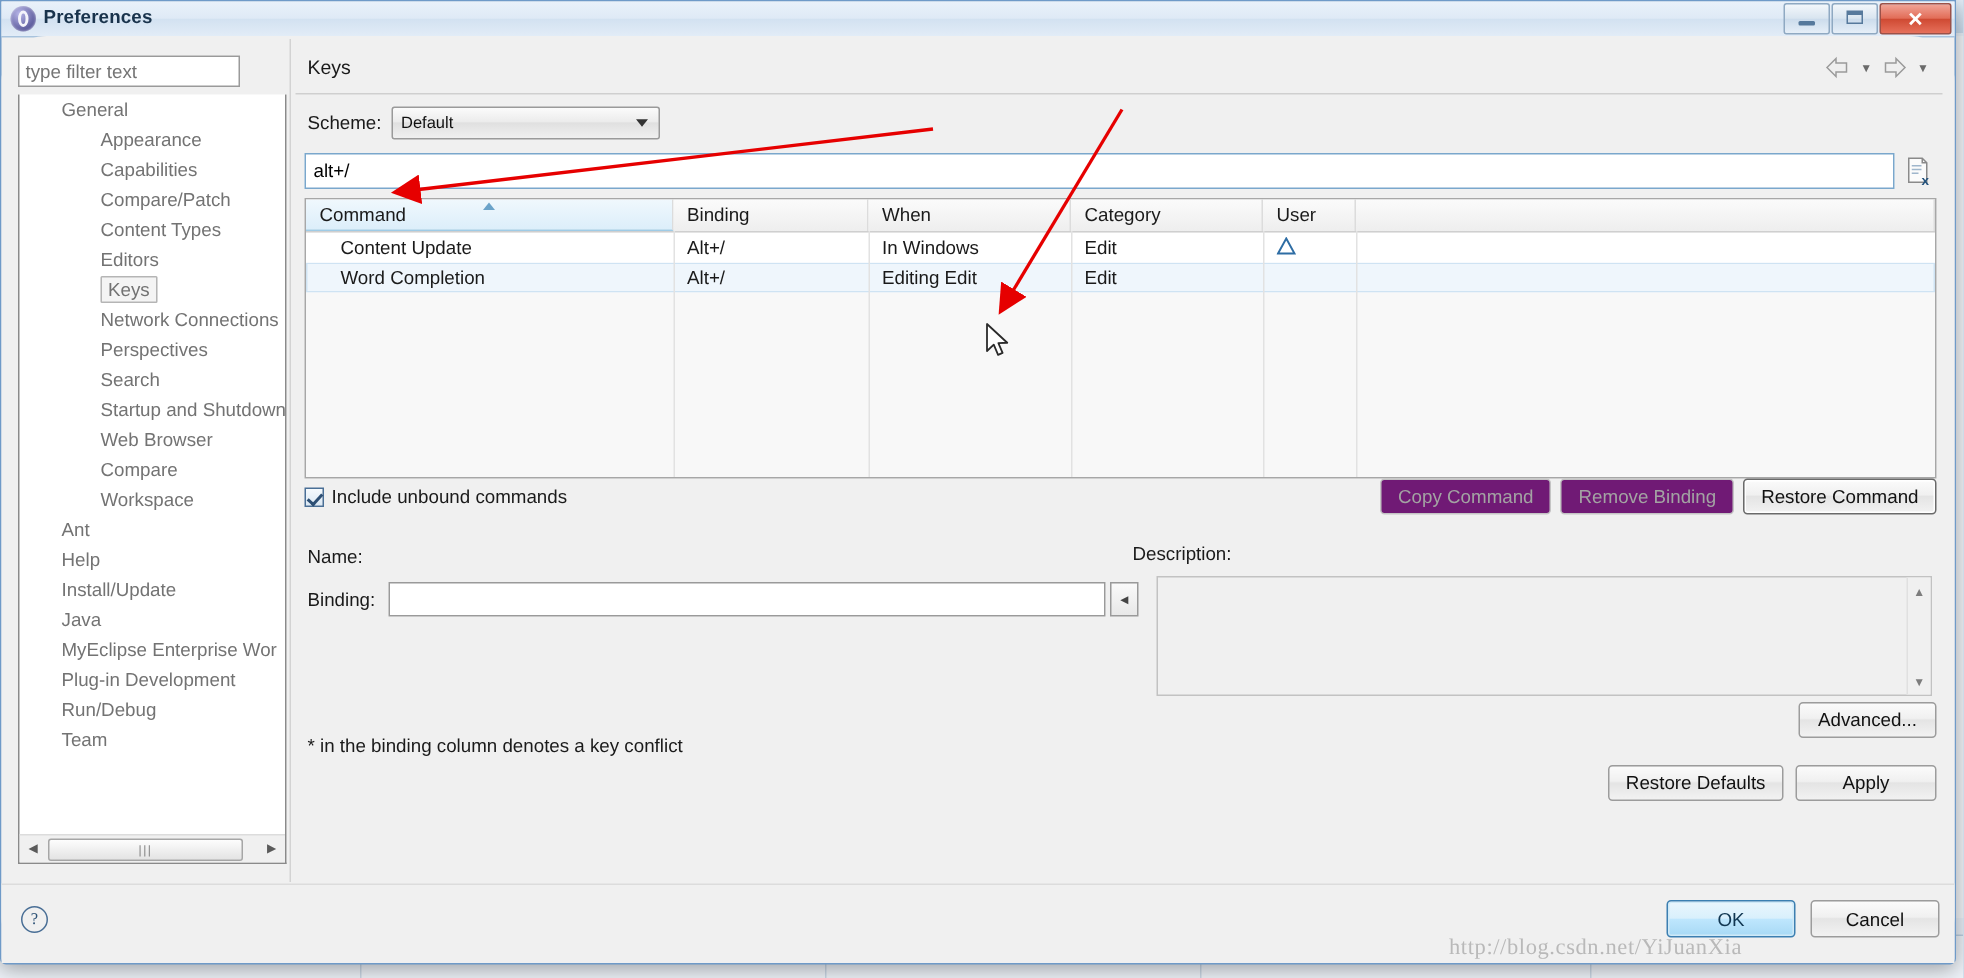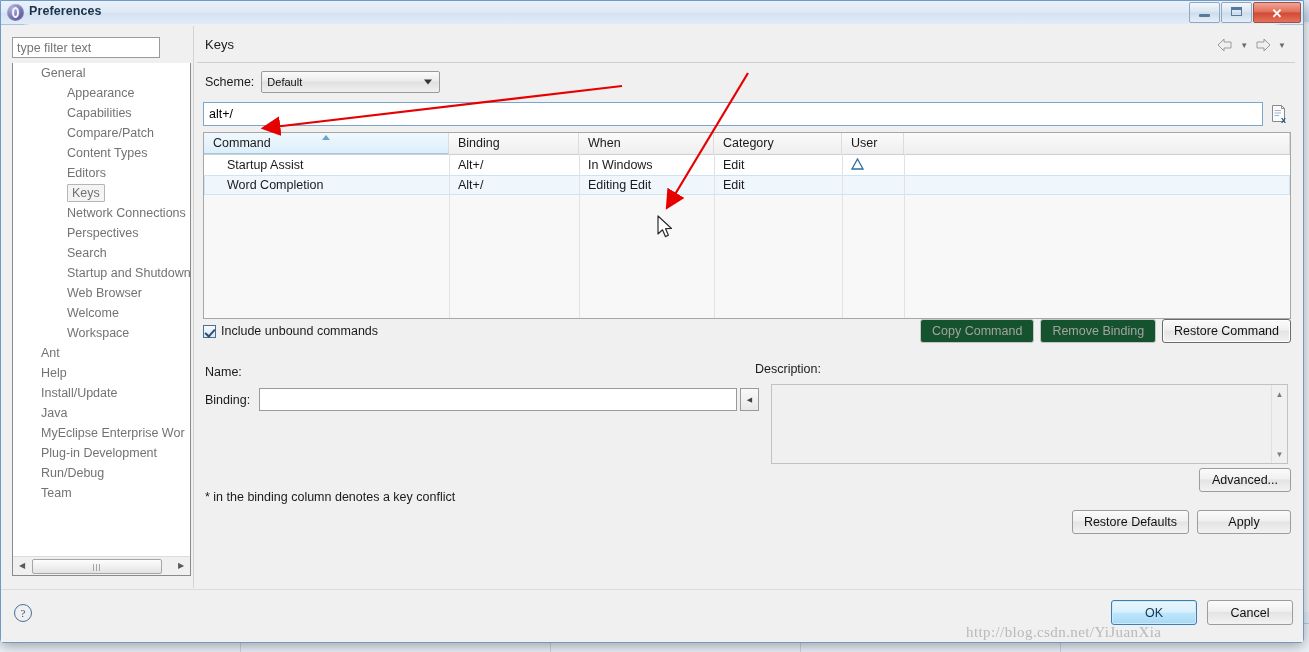--- a/index.html
+++ b/index.html
@@ -361,21 +361,21 @@
     padding: 0 11px;
     border: 1px solid #9c9c9c;
     border-radius: 3px;
     background: linear-gradient(to bottom, #fbfbfb, #f0f0f0 45%, #e4e4e4 50%, #f2f2f2);
     font-family: "Liberation Sans", sans-serif;
     font-size: 12.5px;
     color: #111;
     cursor: pointer;
     white-space: nowrap;
   }
-  .btn.disabled { color: #a3a3a3; border-color: #c4c4c4; background: #14532d; }
+  .btn.disabled { color: #a3a3a3; border-color: #c4c4c4; background: #701a75; }
   .btn.focused { border-color: #6a6a6a; box-shadow: inset 0 0 0 1px #fff; }
 
   
   .detail-left { position: absolute; left: 6px; top: 338px; width: 540px; }
   .lbl { font-size: 12.5px; color: #1a1a1a; }
   .name-row { position: absolute; left: 2px; top: 0; }
   .binding-row { position: absolute; left: 2px; top: 26px; display: flex; align-items: center; }
   .binding-label { width: 54px; font-size: 12.5px; color: #1a1a1a; }
   .binding-input {
     width: 478px; height: 23px;
@@ -540,21 +540,21 @@
               <div class="tree-item child"><span class="">Capabilities</span></div>
               <div class="tree-item child"><span class="">Compare/Patch</span></div>
               <div class="tree-item child"><span class="">Content Types</span></div>
               <div class="tree-item child"><span class="">Editors</span></div>
               <div class="tree-item child selected"><span class="sel-label">Keys</span></div>
               <div class="tree-item child"><span class="">Network Connections</span></div>
               <div class="tree-item child"><span class="">Perspectives</span></div>
               <div class="tree-item child"><span class="">Search</span></div>
               <div class="tree-item child"><span class="">Startup and Shutdown</span></div>
               <div class="tree-item child"><span class="">Web Browser</span></div>
-              <div class="tree-item child"><span class="">Welcome</span></div>
+              <div class="tree-item child"><span class="">Compare</span></div>
               <div class="tree-item child"><span class="">Workspace</span></div>
               <div class="tree-item"><span class="">Ant</span></div>
               <div class="tree-item"><span class="">Help</span></div>
               <div class="tree-item"><span class="">Install/Update</span></div>
               <div class="tree-item"><span class="">Java</span></div>
               <div class="tree-item"><span class="">MyEclipse Enterprise Wor</span></div>
               <div class="tree-item"><span class="">Plug-in Development</span></div>
               <div class="tree-item"><span class="">Run/Debug</span></div>
               <div class="tree-item"><span class="">Team</span></div>
             </div>
@@ -614,21 +614,21 @@
           <div class="thead" id="table-head">
               <div class="th sorted" style="width: 245px;"><span>Command</span><span class="sort-arrow"></span></div>
               <div class="th" style="width: 130px;"><span>Binding</span></div>
               <div class="th" style="width: 135px;"><span>When</span></div>
               <div class="th" style="width: 128px;"><span>Category</span></div>
               <div class="th" style="width: 62px;"><span>User</span></div>
               <div class="th" style="flex: 1 1 0%;"></div>
             </div>
           <div id="table-rows">
               <div class="trow">
-                <div class="td col0" style="width: 245px;"><span>Startup Assist</span></div>
+                <div class="td col0" style="width: 245px;"><span>Content Update</span></div>
                 <div class="td" style="width: 130px;"><span>Alt+/</span></div>
                 <div class="td" style="width: 135px;"><span>In Windows</span></div>
                 <div class="td" style="width: 128px;"><span>Edit</span></div>
                 <div class="td" style="width: 62px;"><svg class="delta-icon" width="13" height="12" viewBox="0 0 13 12">
                     <path d="M6.5 1 L12 11 L1 11 Z" fill="none" stroke="#2e6da4" stroke-width="1.3"></path>
                   </svg></div>
                 <div class="td" style="flex: 1 1 0%;"></div>
               </div>
               <div class="trow alt">
                 <div class="td col0" style="width: 245px;"><span>Word Completion</span></div>

